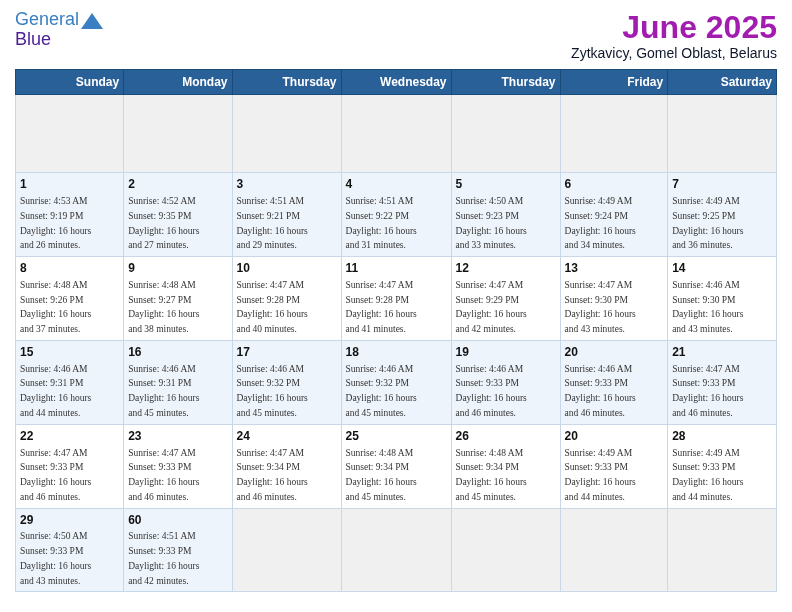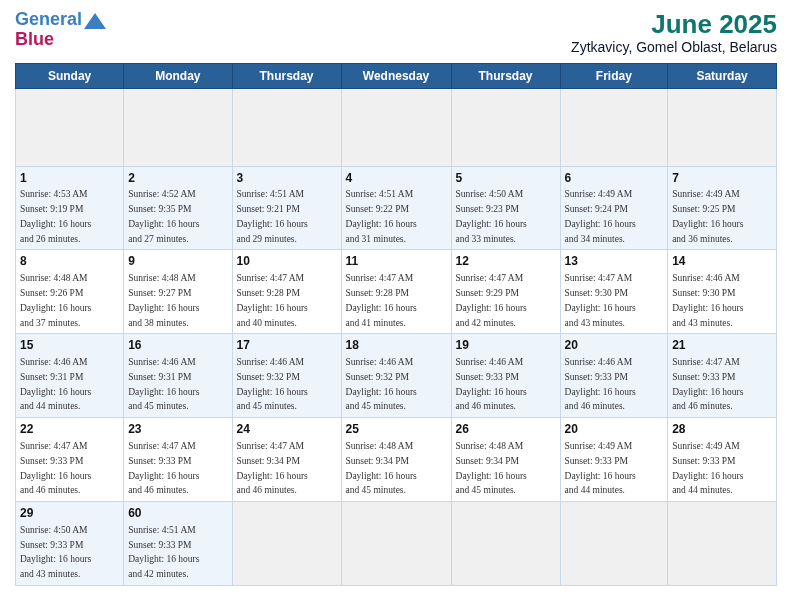--- a/index.html
+++ b/index.html
@@ -22,50 +22,50 @@
       align-items: flex-start;
       margin-bottom: 8px;
     }
     .logo {
       display: flex;
       flex-direction: column;
       align-items: flex-start;
     }
     .logo-text {
       font-size: 18px;
-      font-weight: bold;
+      font-weight: normal;
       color: #1a3a5c;
       line-height: 1.1;
     }
     .logo-text span {
       color: #3a7fc1;
     }
     .title-block {
       text-align: right;
     }
     .month-year {
-      font-size: 26px;
+      font-size: 32px;
       font-weight: bold;
-      color: #0f766e;
+      color: #a21caf;
       line-height: 1.1;
     }
     .location {
       font-size: 14px;
       color: #0f172a;
     }
     table {
       width: 100%;
       border-collapse: collapse;
       font-size: 10px;
     }
     thead tr th {
       background: #2a6098;
       color: #fff;
       padding: 5px 4px;
-      text-align: center;
+      text-align: right;
       font-size: 12px;
       font-weight: bold;
       border: 1px solid #1a4a78;
     }
     tbody tr td {
       border: 1px solid #c8d8e8;
       vertical-align: top;
       padding: 3px 4px;
       width: 113px;
       height: 78px;
@@ -95,21 +95,21 @@
   </style>
 </head>
 <body>
 
 <div class="page">
   <div class="header">
     <div class="logo">
       <div style="display:flex;align-items:center;">
         <span class="logo-text">
           <span>General</span><br>
-          <span style="color:#be185d;">Blue</span>
+          <span style="color:#4c1d95;">Blue</span>
         </span>
         <svg width="22" height="20" viewBox="0 0 22 20" style="margin-left:2px;margin-top:-18px;">
           <polygon points="0,18 11,2 22,18" fill="#3a7fc1"></polygon>
         </svg>
       </div>
     </div>
     <div class="title-block">
       <div class="month-year">June 2025</div>
       <div class="location">Zytkavicy, Gomel Oblast, Belarus</div>
     </div>

